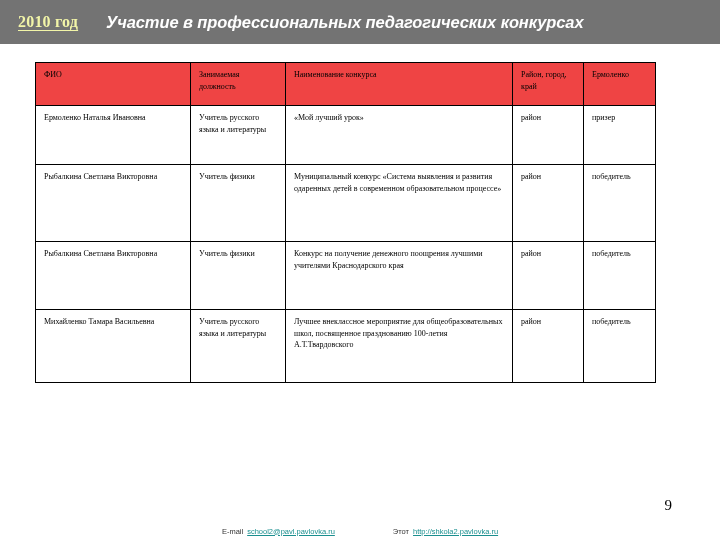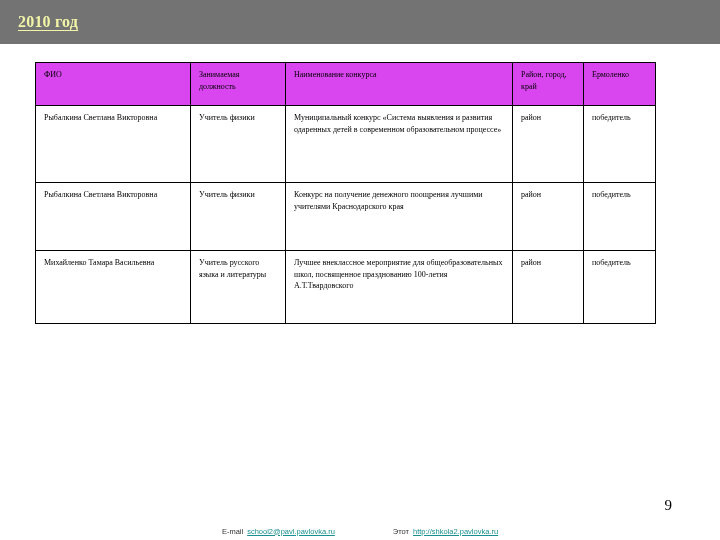--- a/index.html
+++ b/index.html
@@ -62,21 +62,21 @@
   }
   #competitions-table th,
   #competitions-table td {
     border: 1px solid #000000;
     vertical-align: top;
     padding: 6px 7px 6px 8px;
     font-weight: normal;
     text-align: left;
   }
   #competitions-table thead th {
-    background: #d946ef;
+    background: #ef4444;
     height: 30px;
   }
   .col-fio      { width: 155px; }
   .col-position { width: 95px; }
   .col-contest  { width: 227px; }
   .col-area     { width: 71px; }
   .col-result   { width: 72px; }
 
   td.justify, th.justify { text-align: justify; }
   td.justify { text-align-last: left; }
@@ -120,40 +120,48 @@
     color: #1a8f8f;
     text-decoration: underline;
   }
   #footer-site-group { margin-left: 58px; }
 </style>
 </head>
 <body>
 
 <div id="header-banner">
   <span id="year-badge">2010 год</span>
+  <span id="slide-title">Участие в профессиональных педагогических конкурсах</span>
 </div>
 
 <table id="competitions-table">
   <colgroup>
     <col class="col-fio">
     <col class="col-position">
     <col class="col-contest">
     <col class="col-area">
     <col class="col-result">
   </colgroup>
   <thead>
     <tr>
       <th>ФИО</th>
       <th>Занимаемая должность</th>
       <th>Наименование конкурса</th>
       <th>Район, город, край</th>
       <th>Ермоленко</th>
     </tr>
   </thead>
   <tbody>
+    <tr class="r0">
+      <td>Ермоленко Наталья Ивановна</td>
+      <td class="justify">Учитель русского языка и литературы</td>
+      <td class="justify">«Мой лучший урок»</td>
+      <td>район</td>
+      <td>призер</td>
+    </tr>
     <tr class="r2">
       <td>Рыбалкина Светлана Викторовна</td>
       <td>Учитель физики</td>
       <td class="justify">Муниципальный конкурс «Система выявления и развития одаренных детей в современном образовательном процессе»</td>
       <td>район</td>
       <td>победитель</td>
     </tr>
     <tr class="r4">
       <td>Рыбалкина Светлана Викторовна</td>
       <td>Учитель физики</td>

